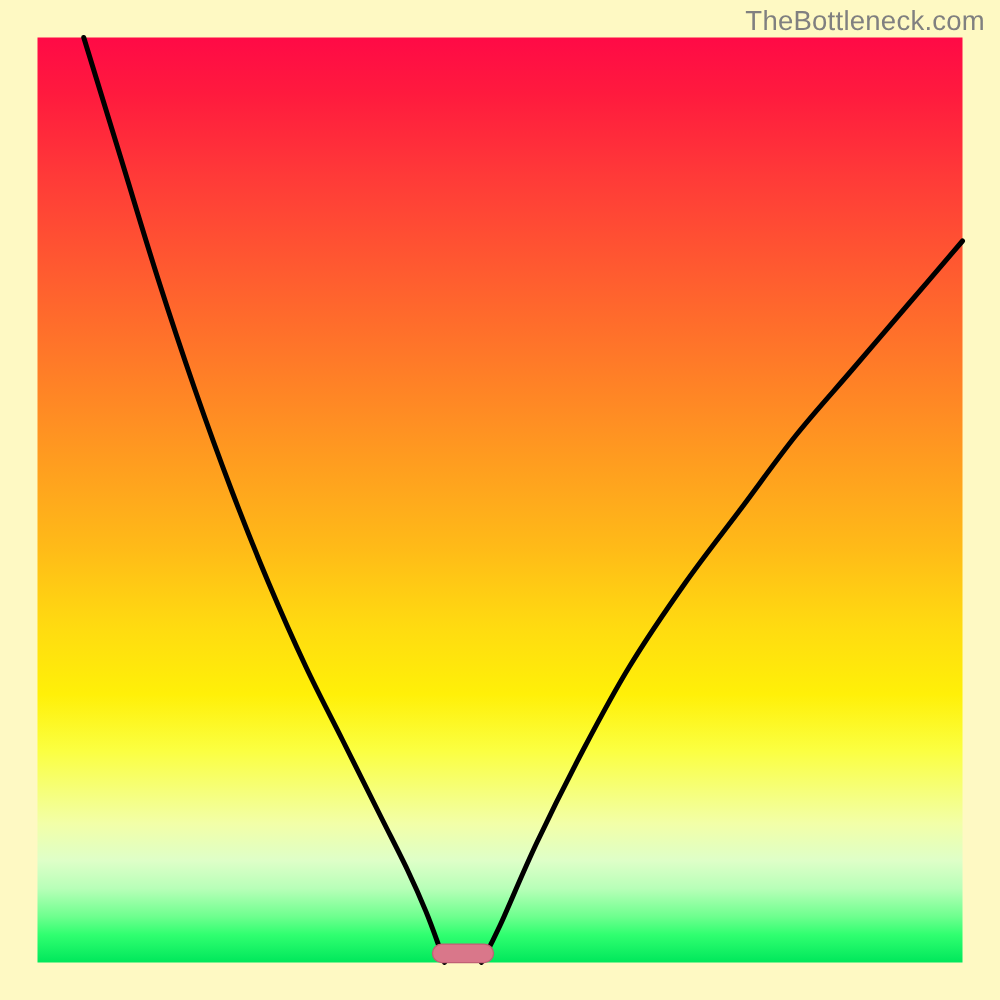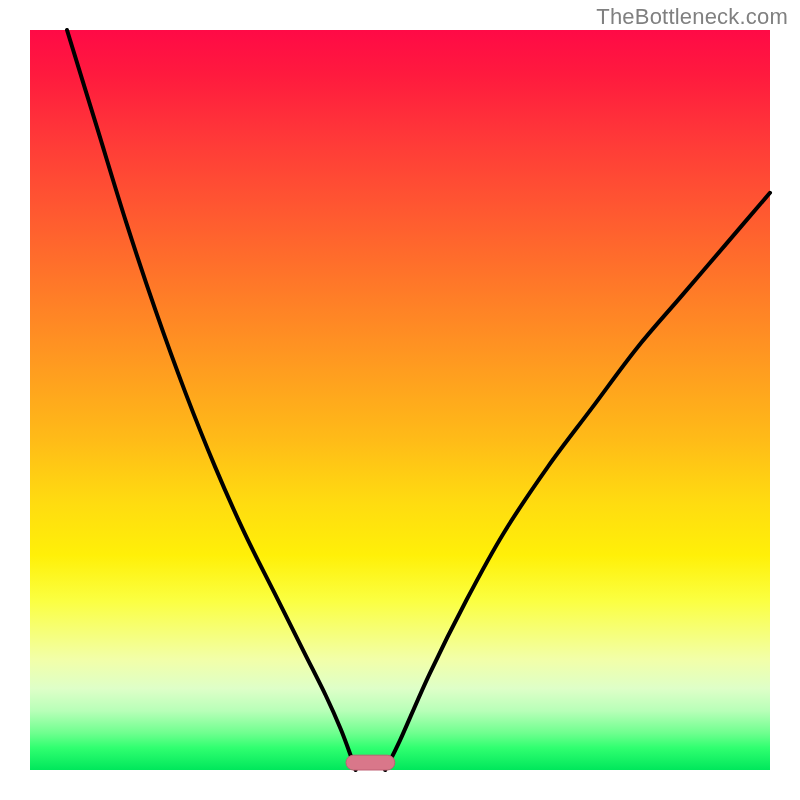--- a/index.html
+++ b/index.html
@@ -10,21 +10,21 @@
     overflow: hidden;
     background: #000;
     font-family: Arial, Helvetica, sans-serif;
   }
   .frame {
     position: absolute;
     top: 0;
     left: 0;
     width: 800px;
     height: 800px;
-    background: #ffffff;
+    background: #fef9c3;
   }
   .plot-area {
     position: absolute;
     top: 30px;
     left: 30px;
     width: 740px;
     height: 740px;
     
     background: linear-gradient(
       to bottom,

